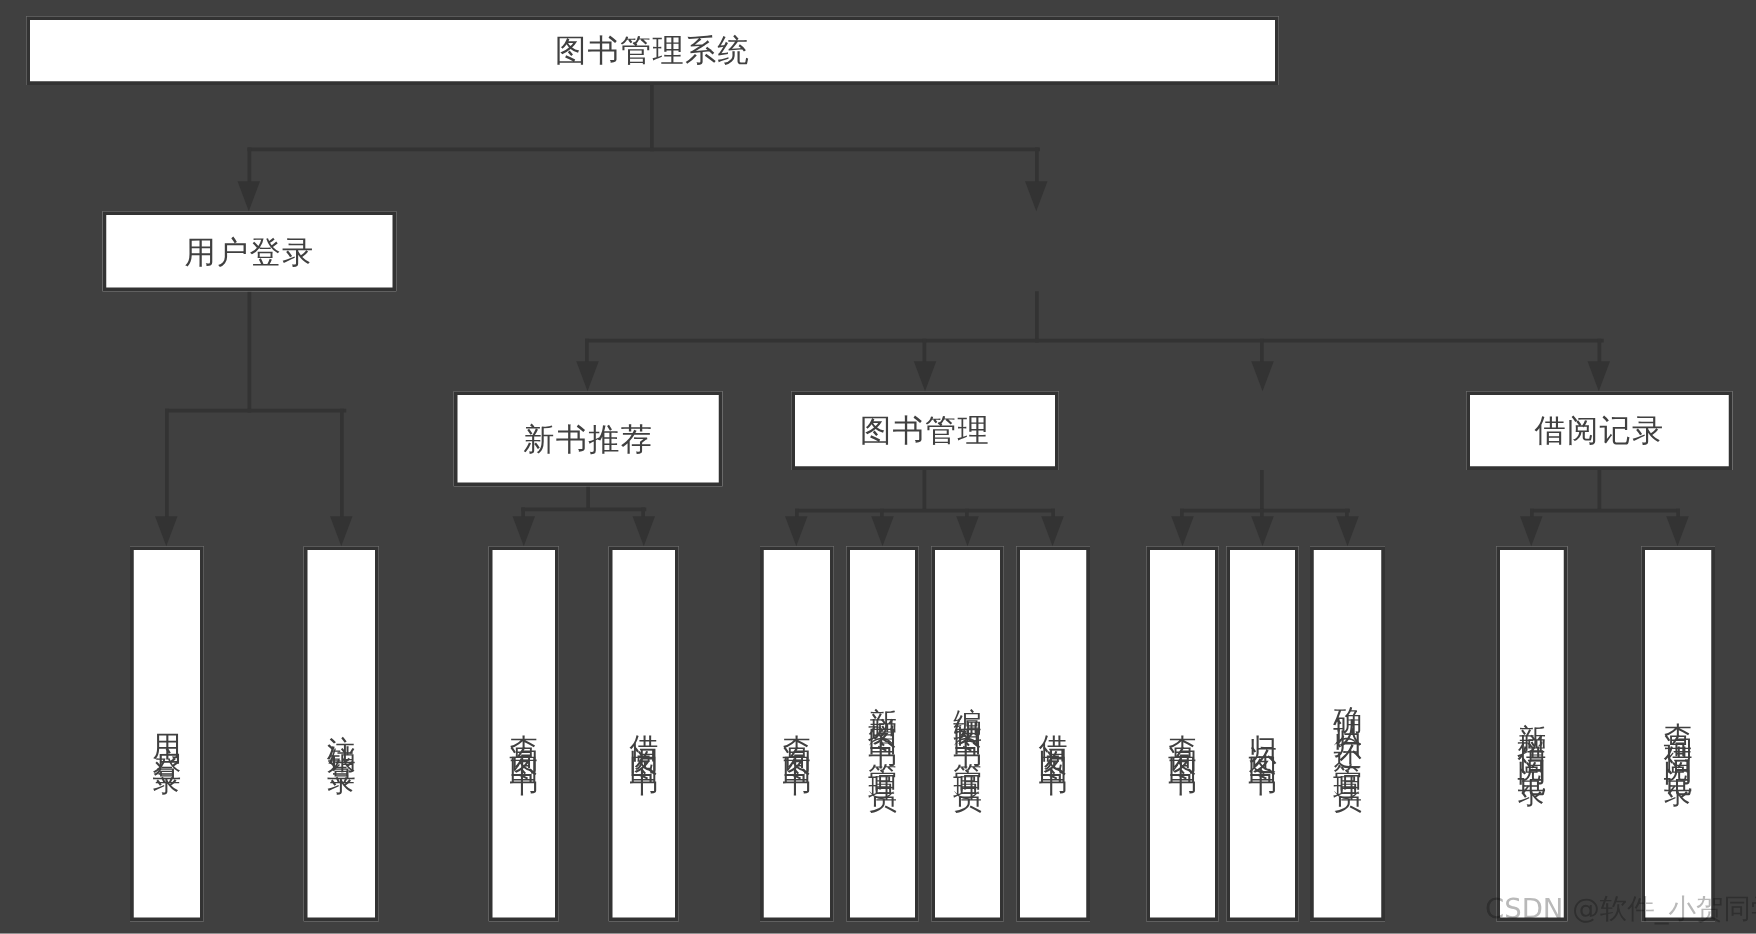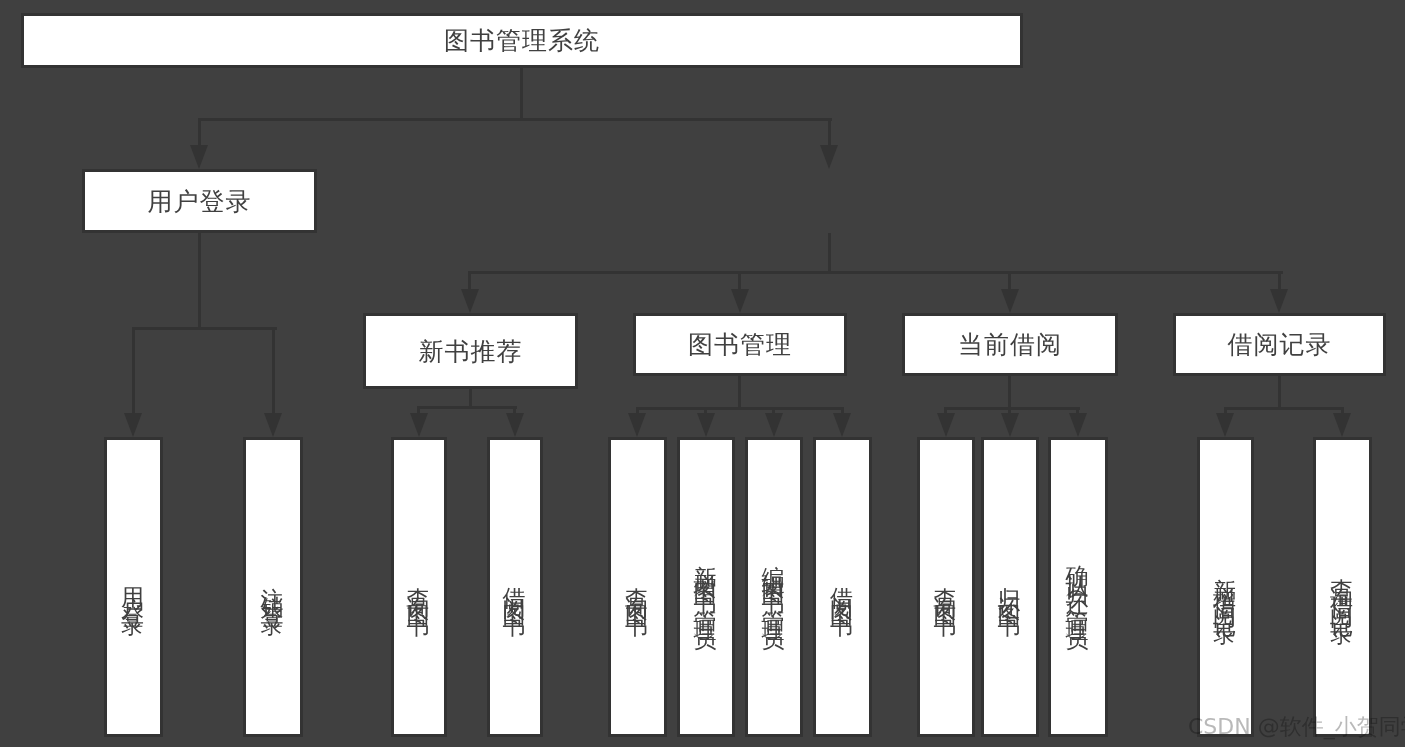--- a/index.html
+++ b/index.html
@@ -121,23 +121,20 @@
   <div class="node h" style="left:82px;top:169px;width:235px;height:64px">
     <span>用户登录</span>
   </div>
 
   <div class="node h" style="left:363px;top:313px;width:215px;height:76px">
     <span>新书推荐</span>
   </div>
   <div class="node h" style="left:633px;top:313px;width:214px;height:63px">
     <span>图书管理</span>
   </div>
-  <div class="node h" style="left:902px;top:313px;width:216px;height:63px">
-    <span>当前借阅</span>
-  </div>
   <div class="node h" style="left:1173px;top:313px;width:213px;height:63px">
     <span>借阅记录</span>
   </div>
 
   <div class="node v" style="left:104px;width:59px">
     <span>用户登录</span>
   </div>
   <div class="node v" style="left:243px;width:60px">
     <span>注销登录</span>
   </div>

